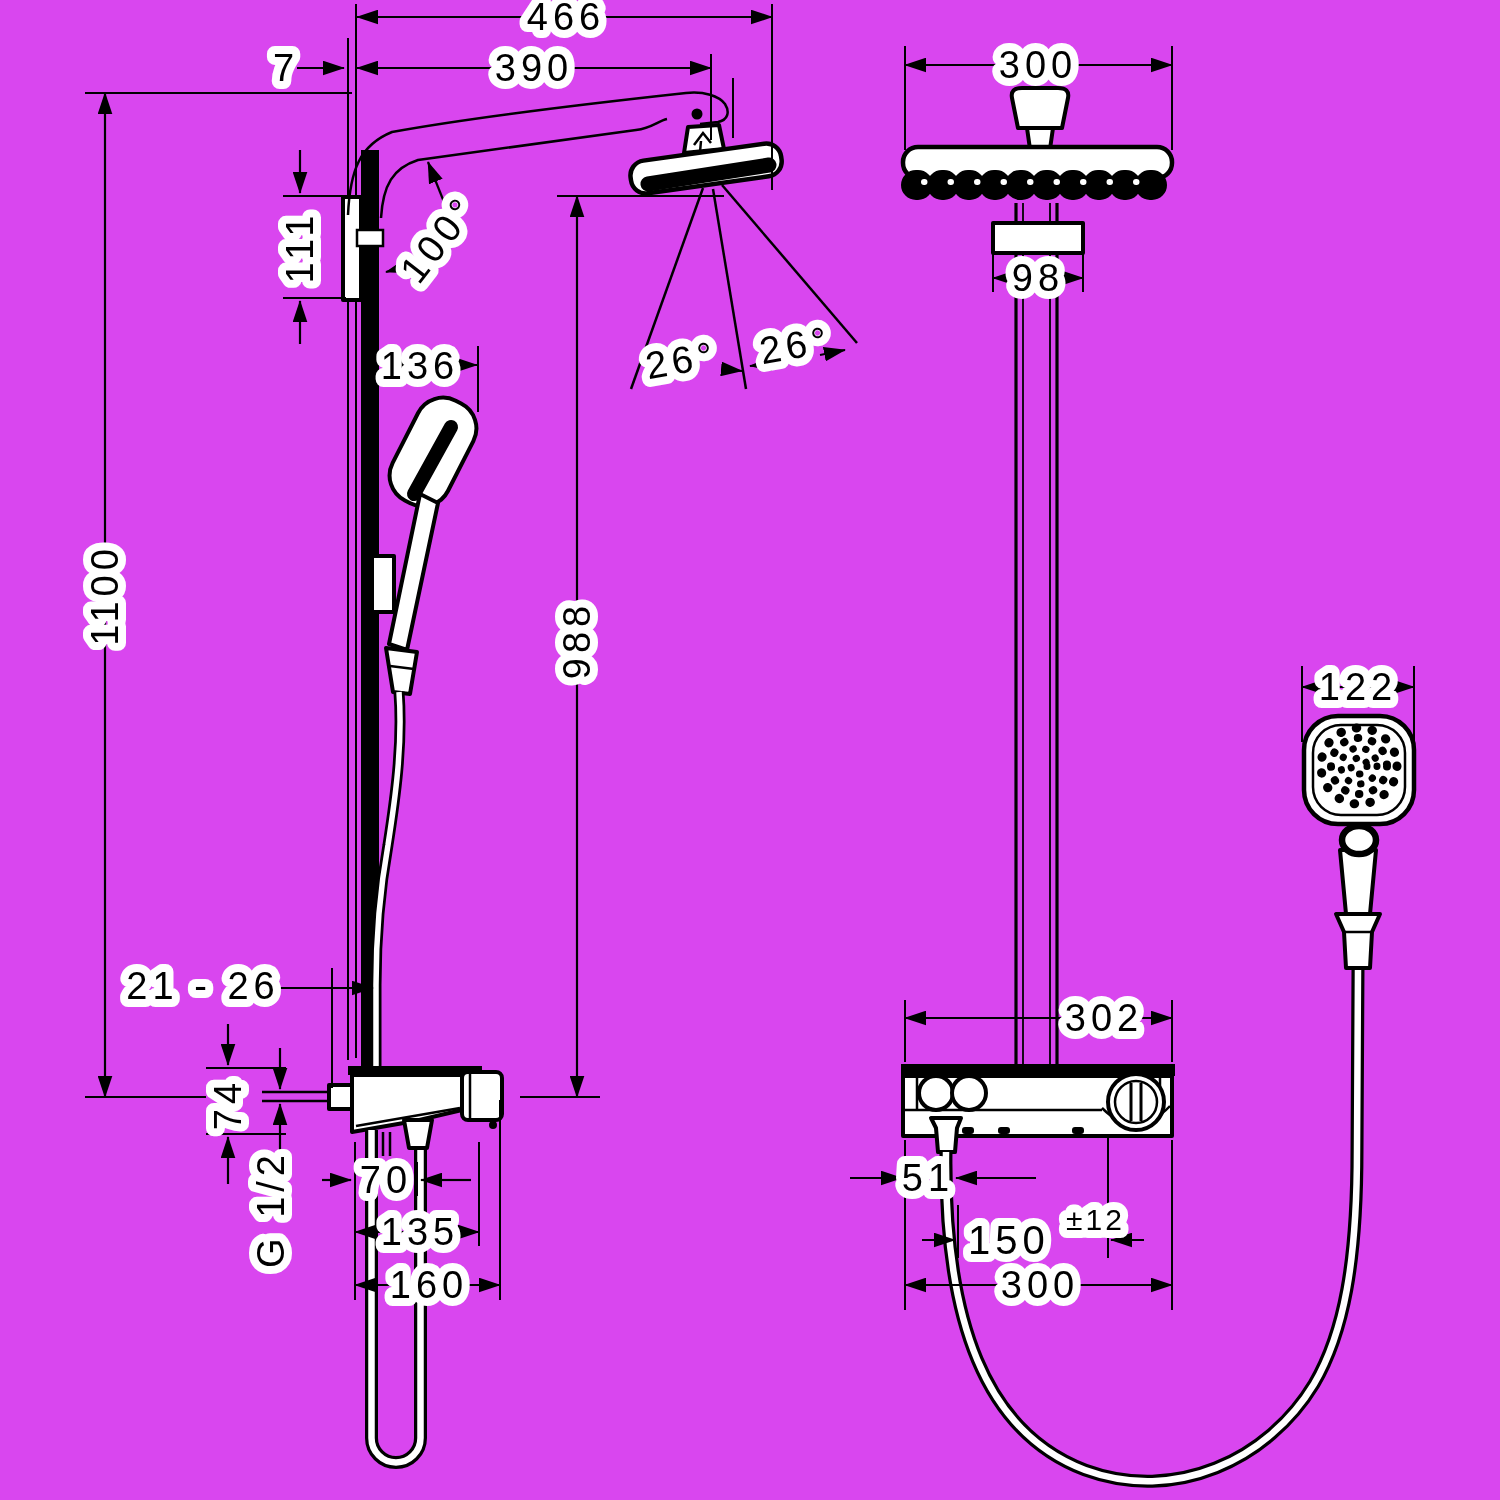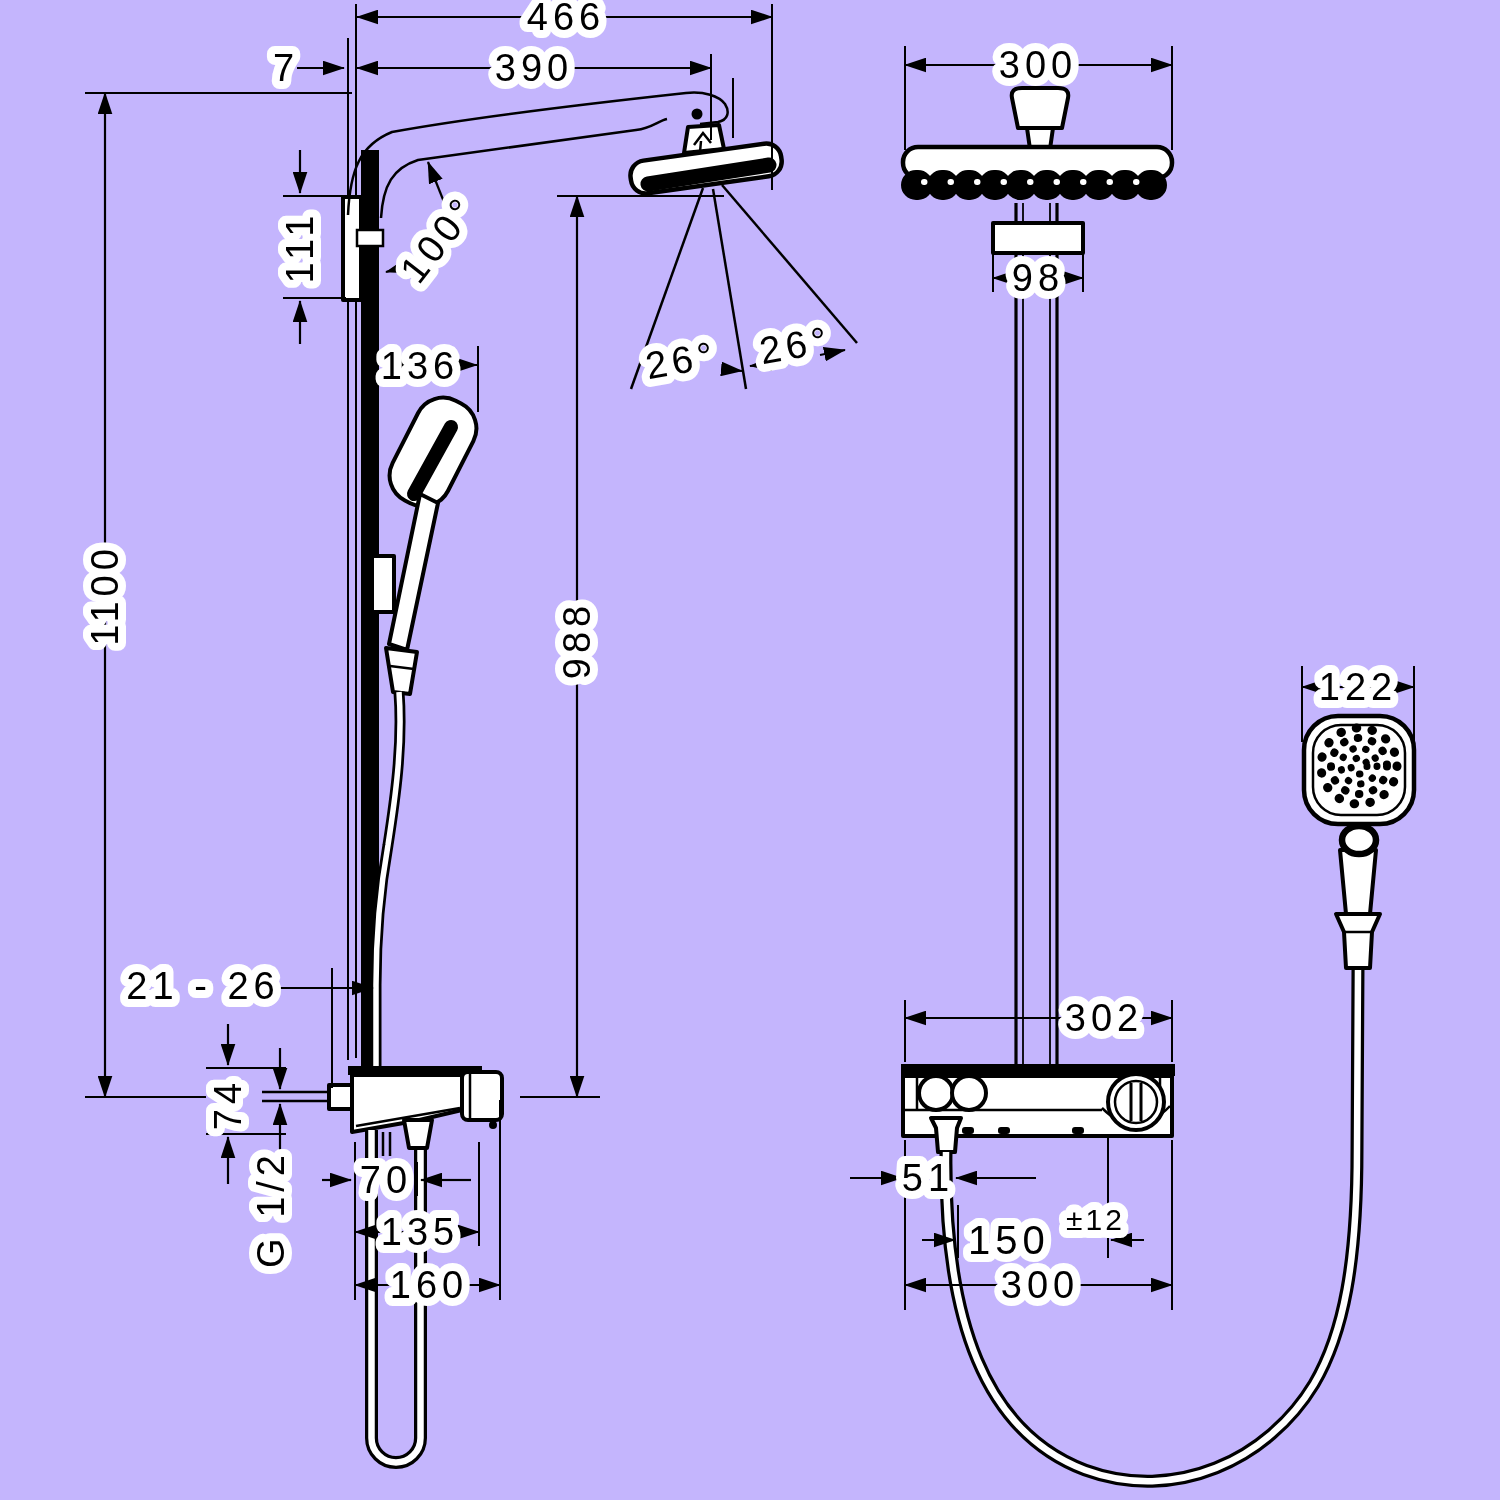--- a/index.html
+++ b/index.html
@@ -1,16 +1,16 @@
 <!DOCTYPE html>
 <html><head>
 <meta charset="utf-8">
 <style>
   html,body{margin:0;padding:0;background:#ffffff;}
-  .canvas{position:relative;width:1500px;height:1500px;background:#c4b5fd;overflow:hidden;}
+  .canvas{position:relative;width:1500px;height:1500px;background:#d946ef;overflow:hidden;}
   svg{display:block;}
   .outline{fill:#ffffff;stroke:#000000;stroke-width:4;stroke-linejoin:round;}
   .outline-thick{fill:#ffffff;stroke:#000000;stroke-width:4.5;stroke-linejoin:round;}
   .thin{fill:none;stroke:#000000;stroke-width:2.5;}
   .solid{fill:#000000;stroke:none;}
   .dimline{fill:none;stroke:#000000;stroke-width:2.2;}
   .extline{fill:none;stroke:#000000;stroke-width:2;}
   .hose-out{fill:none;stroke:#000000;stroke-width:13;}
   .hose-in{fill:none;stroke:#ffffff;stroke-width:6.5;}
   .hose-out-sm{fill:none;stroke:#000000;stroke-width:11;}

